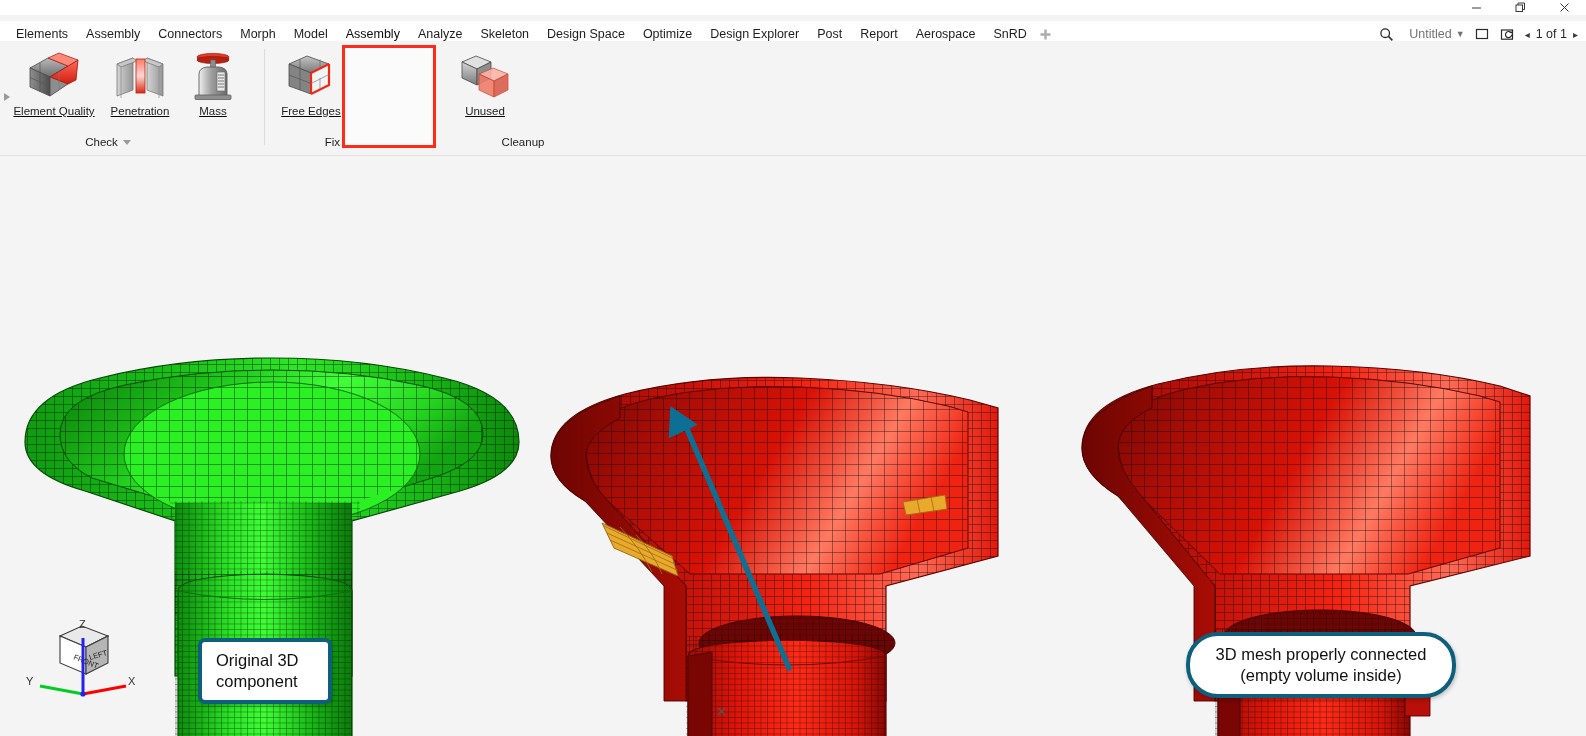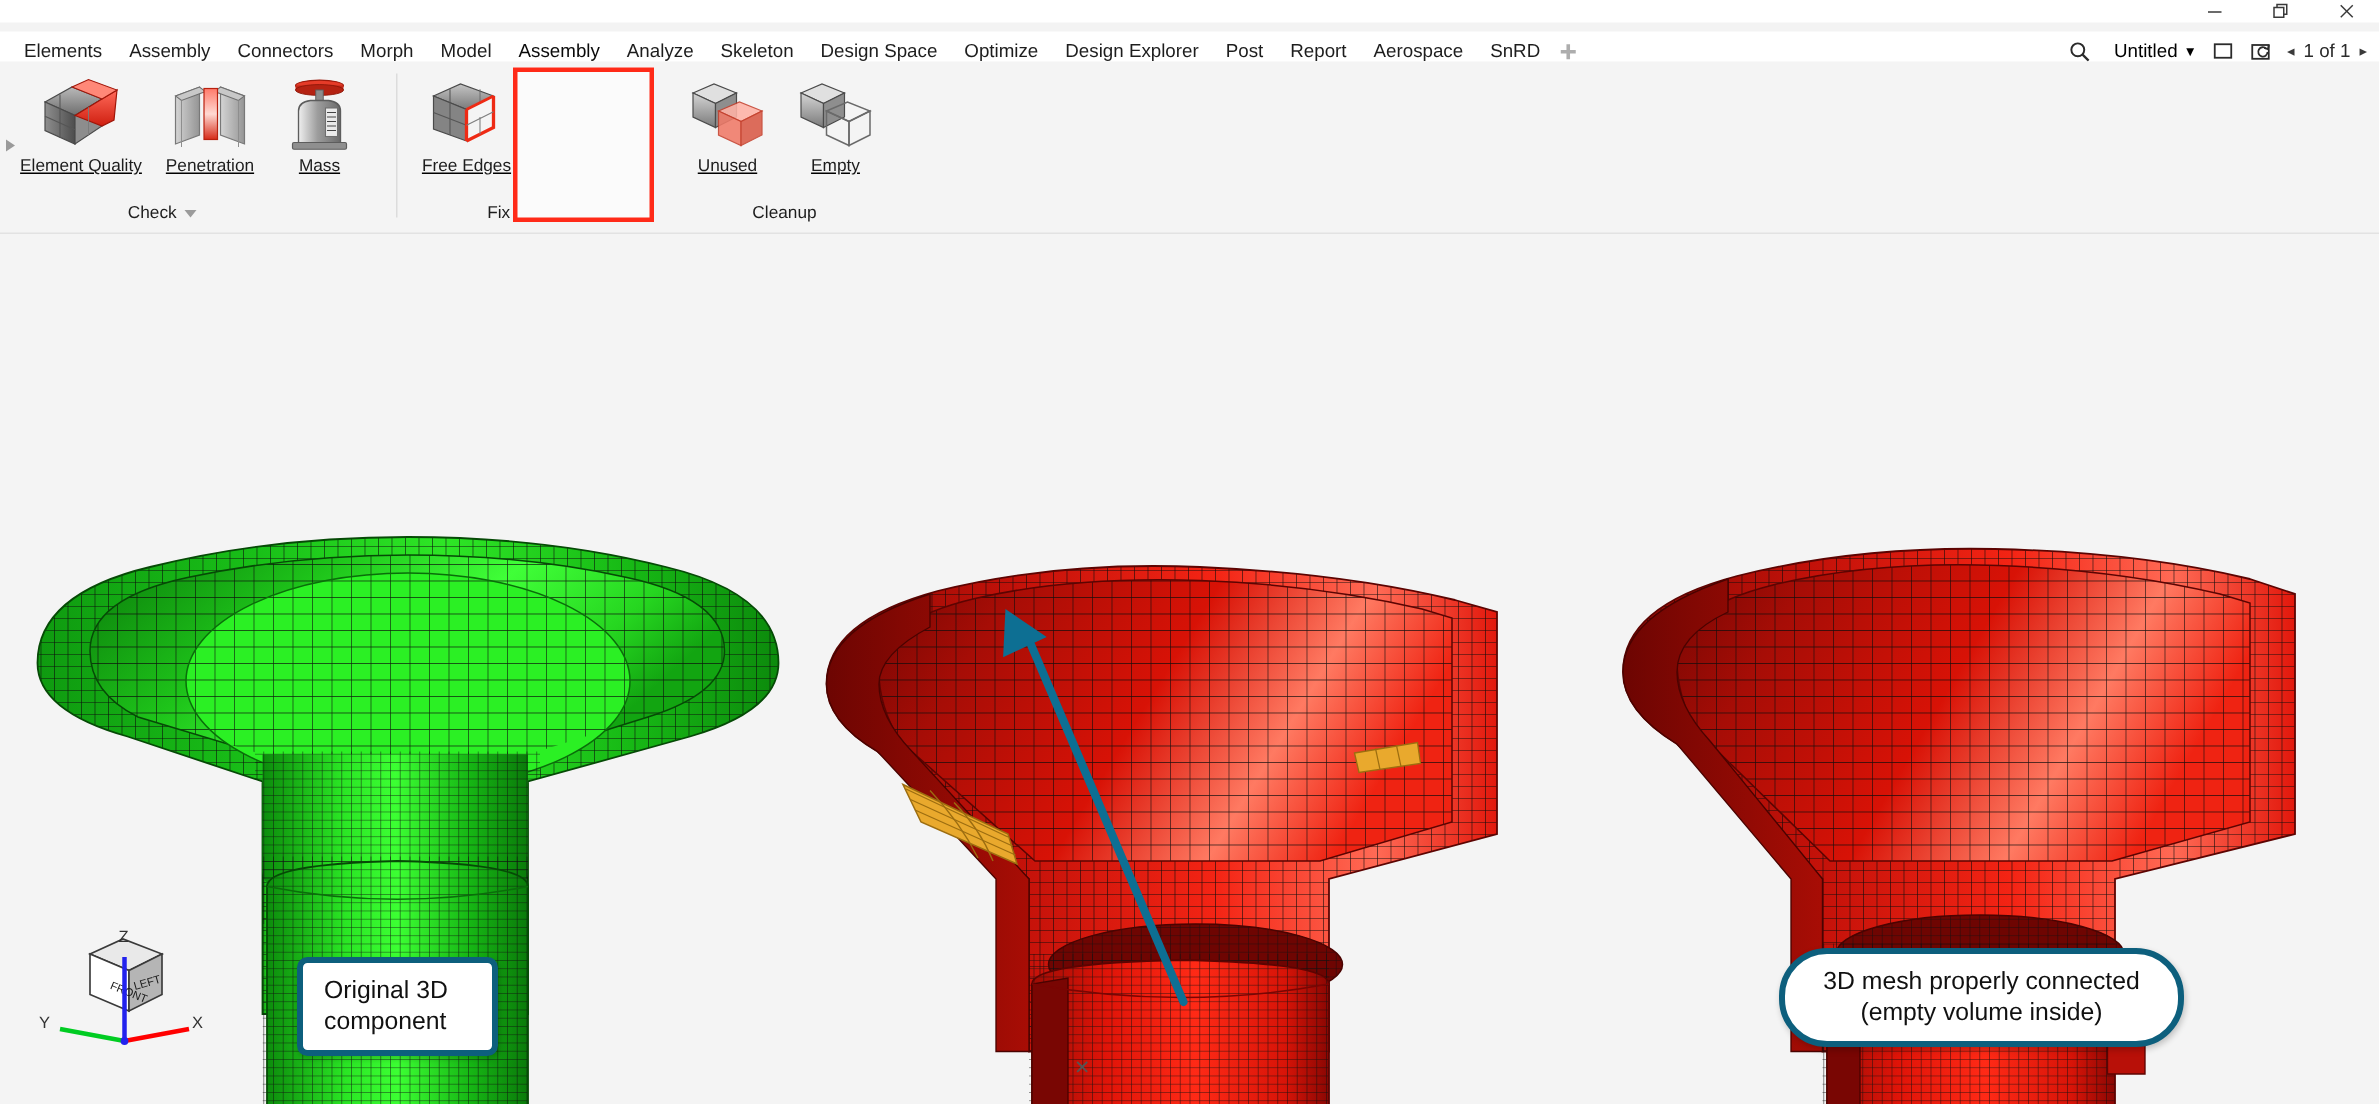--- a/index.html
+++ b/index.html
@@ -44,21 +44,21 @@
     width: 20px; height: 26px; display: flex; align-items: center;
     justify-content: center; color: #a8a8a8;
   }
 
   .tabstrip-right {
     margin-left: auto; display: flex; align-items: center;
     height: 26px; padding-right: 8px; gap: 0px;
   }
   .tr-item {
     display: flex; align-items: center; justify-content: center;
-    height: 26px; color: #000000; font-size: 12.5px;
+    height: 26px; color: #737373; font-size: 12.5px;
   }
   .tr-search { width: 30px; }
   .tr-untitled { padding: 0 4px 0 8px; gap: 4px; }
   .tr-sq { width: 26px; }
   .tr-hist { width: 26px; }
   .tr-nav { gap: 6px; padding-left: 4px; font-size: 12.5px; color: #2b2b2b; }
   .tr-arrow { color: #3a3a3a; font-size: 10px; }
 
   
   .ribbon {
@@ -394,39 +394,20 @@
             <polygon points="5,12 20,19 20,35 5,28" fill="url(#gu1)" stroke="#4a4a4a" stroke-width="0.8"></polygon>
             <polygon points="20,19 34,12 34,28 20,35" fill="#8e8e8e" stroke="#4a4a4a" stroke-width="0.8"></polygon>
             <polygon points="22,24 36,18 51,24 37,31" fill="#ffb3a6" stroke="#c5412e" stroke-width="0.8" opacity="0.88"></polygon>
             <polygon points="22,24 37,31 37,47 22,40" fill="#f07a68" stroke="#c5412e" stroke-width="0.8" opacity="0.88"></polygon>
             <polygon points="37,31 51,24 51,40 37,47" fill="#d95a46" stroke="#c5412e" stroke-width="0.8" opacity="0.88"></polygon>
           </svg>
         </div>
         <div class="glabel">Unused</div>
       </div>
 
-      <div class="gitem" style="width:70px;">
-        <div class="gicon">
-          <svg width="56" height="52" viewBox="0 0 56 52">
-            <defs>
-              <linearGradient id="ge1" x1="0" y1="0" x2="0" y2="1">
-                <stop offset="0" stop-color="#d5d5d5"></stop>
-                  <stop offset="1" stop-color="#7a7a7a"></stop>
-              </linearGradient>
-            </defs>
-            <polygon points="5,12 19,6 34,12 20,19" fill="#e0e0e0" stroke="#4a4a4a" stroke-width="0.8"></polygon>
-            <polygon points="5,12 20,19 20,35 5,28" fill="url(#ge1)" stroke="#4a4a4a" stroke-width="0.8"></polygon>
-            <polygon points="20,19 34,12 34,28 20,35" fill="#8e8e8e" stroke="#4a4a4a" stroke-width="0.8"></polygon>
-            <polygon points="22,24 36,18 51,24 37,31" fill="none" stroke="#6a6a6a" stroke-width="1"></polygon>
-            <polygon points="22,24 37,31 37,47 22,40" fill="none" stroke="#6a6a6a" stroke-width="1"></polygon>
-            <polygon points="37,31 51,24 51,40 37,47" fill="none" stroke="#6a6a6a" stroke-width="1"></polygon>
-          </svg>
-        </div>
-        <div class="glabel">Empty</div>
-      </div>
 
     </div>
     <div class="group-title" style="left:0; width:150px;">
       <span>Cleanup</span>
     </div>
   </div>
 
 </div>
 
 <div class="canvas">

